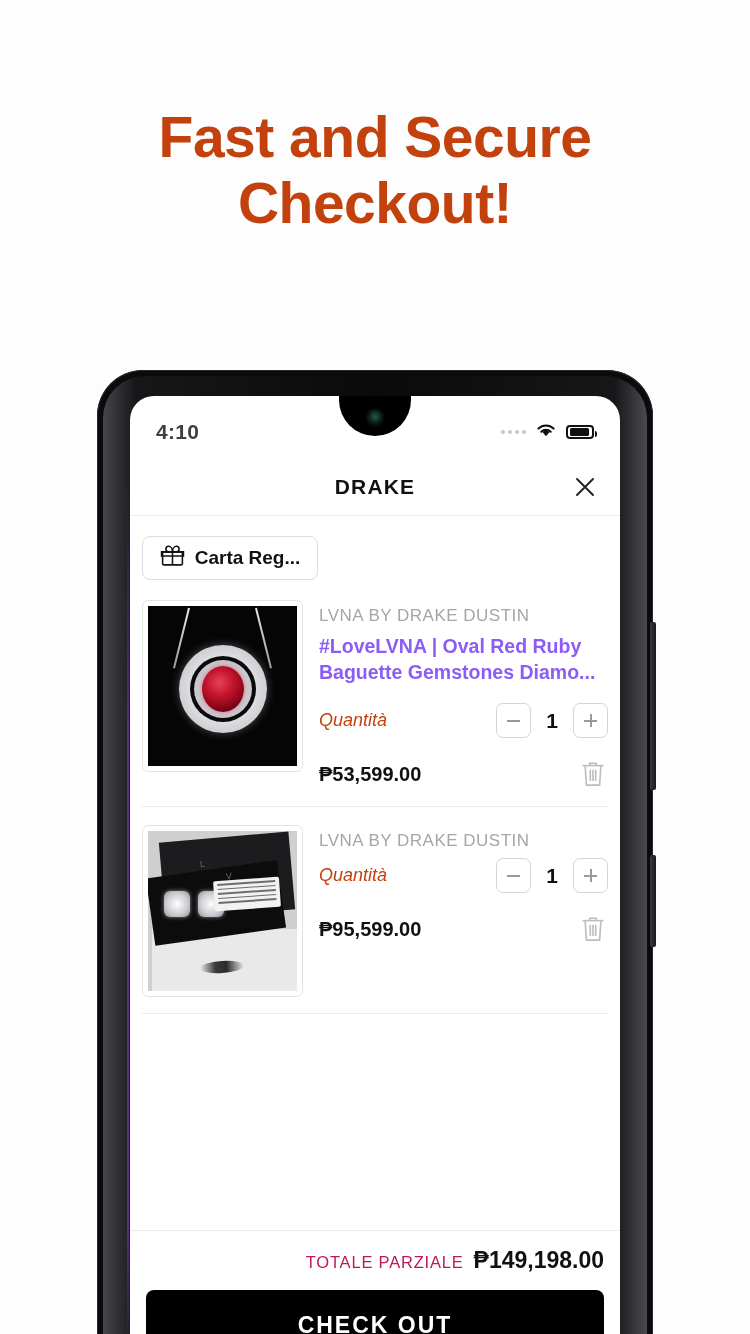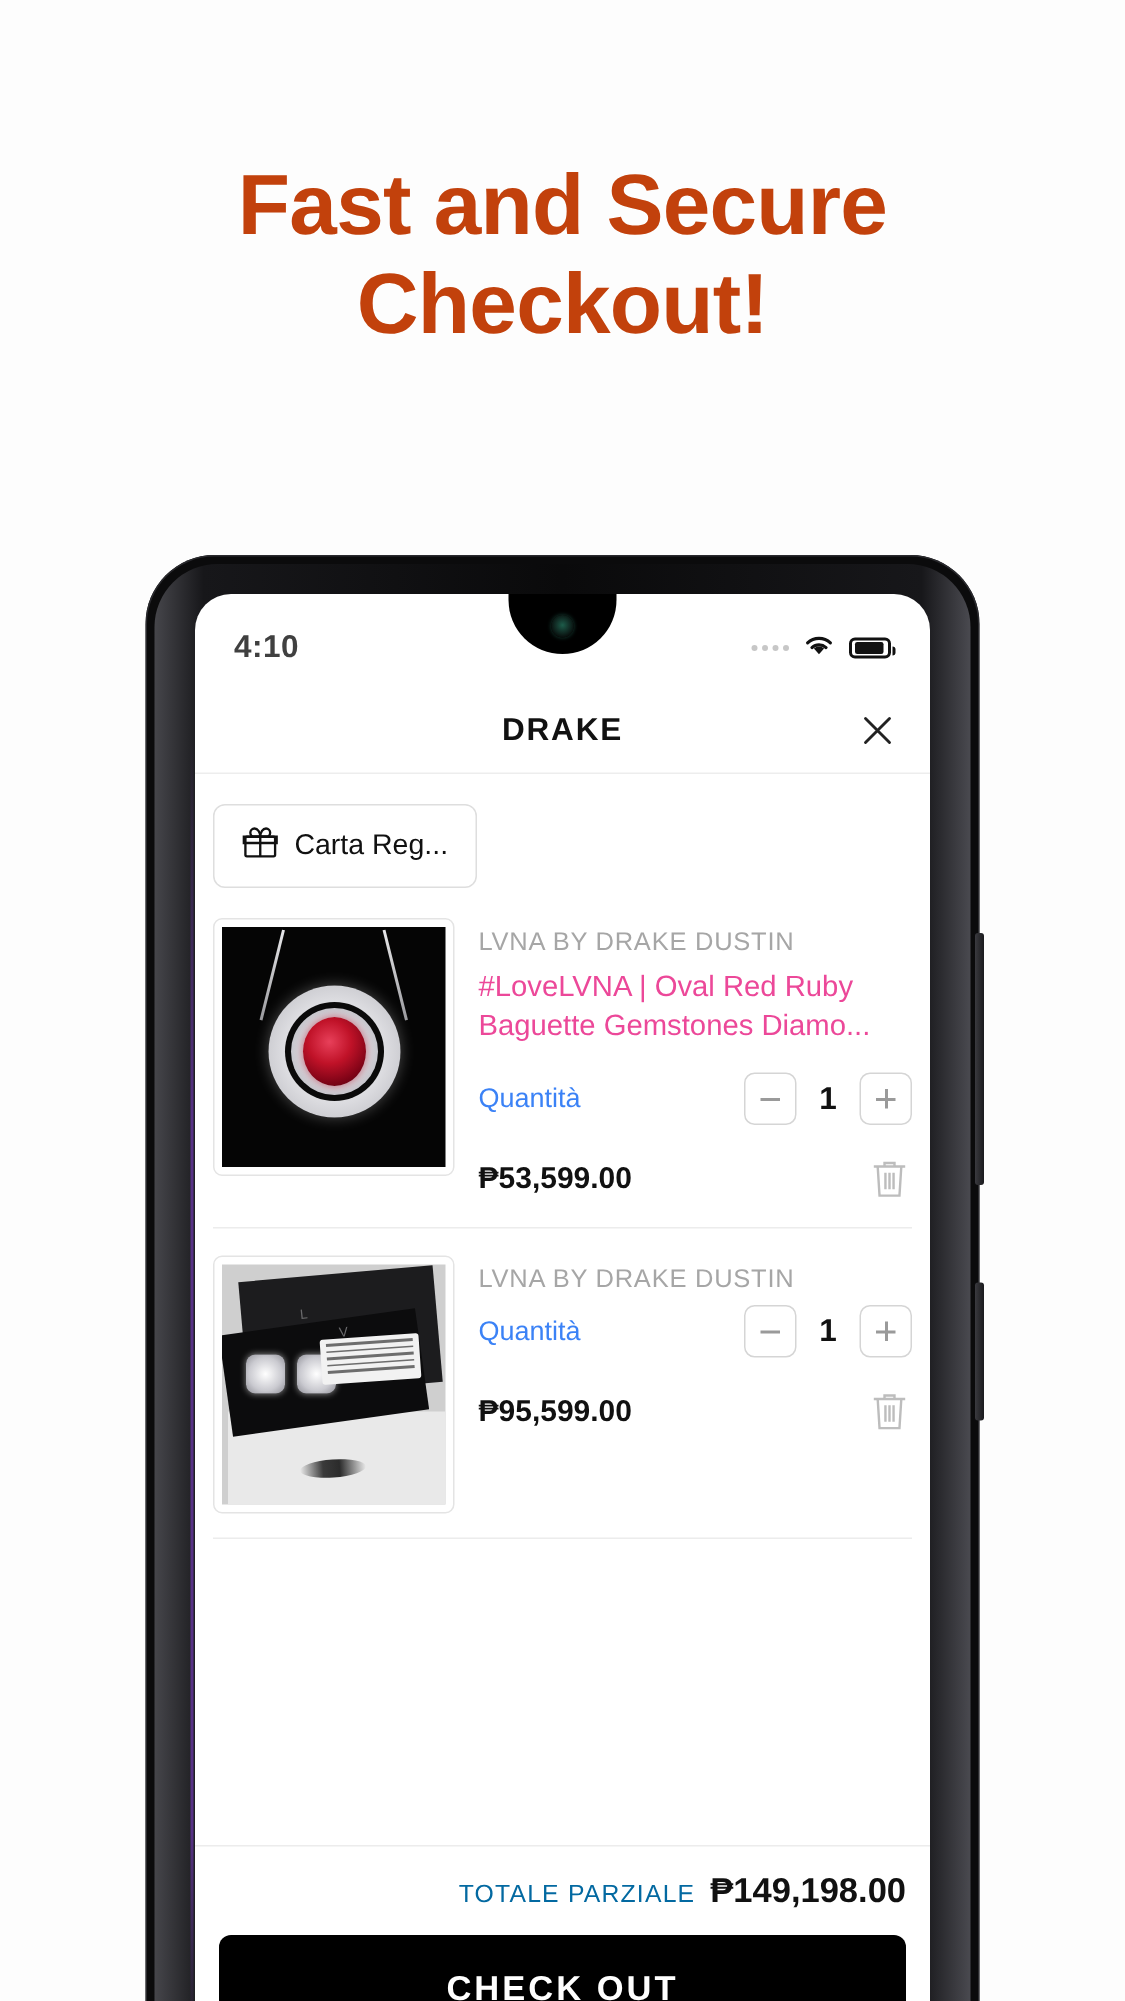--- a/index.html
+++ b/index.html
@@ -119,25 +119,25 @@
     width:30px; height:30px;
     display:flex; align-items:center; justify-content:center;
   }
 
   
   .actions {
     display:flex; gap:14px;
     padding:20px 12px 16px 12px;
   }
   .action-btn {
-    flex:1; height:56px;
+    flex:1; height:44px;
     border:1px solid #dedede; border-radius:8px;
     background:#fff;
     display:flex; align-items:center; justify-content:center; gap:10px;
-    font-size:19px; font-weight:normal; color:#111;
+    font-size:19px; font-weight:bold; color:#111;
     white-space:nowrap;
   }
   .action-btn.giftcard { flex:0 0 176px; }
 
   
   .items { padding:0 12px; }
   .cart-row {
     display:flex; gap:16px;
     padding:4px 0 16px 0;
     border-bottom:1px solid #ececec;
@@ -222,25 +222,25 @@
   }
   .art-earrings .lv.l1 { left:52px; top:28px; transform:rotate(-6deg); }
   .art-earrings .lv.l2 { left:78px; top:40px; transform:rotate(-6deg); }
   .art-earrings .lv.l3 { left:104px; top:52px; transform:rotate(-6deg); }
 
   .row-info { flex:1; min-width:0; padding-top:6px; }
   .brand {
     font-size:17px; color:#a6a6a6; letter-spacing:0.5px; margin-bottom:7px;
   }
   .prod-title {
-    font-size:19.5px; font-weight:normal; color:#ec4899;
+    font-size:19.5px; font-weight:bold; color:#8b5cf6;
     line-height:26px; margin-bottom:18px;
   }
   .qty-row { display:flex; align-items:center; margin-bottom:20px; }
-  .qty-label { font-size:18px; color:#3b82f6; }
+  .qty-label { font-size:18px; color:#c2410c;font-style:italic; }
   .stepper { margin-left:auto; display:flex; align-items:center; gap:14px; }
   .step-btn {
     width:35px; height:35px;
     border:1px solid #d5d5d5; border-radius:7px;
     background:#fff;
     display:flex; align-items:center; justify-content:center;
   }
   .step-btn span { display:block; position:relative; }
   .minus-g { width:13px; height:2px; background:#9a9a9a; }
   .plus-g { width:13px; height:2px; background:#9a9a9a; }
@@ -257,21 +257,21 @@
   .footer {
     position:absolute; left:0; bottom:0; width:490px;
     background:#fff;
     border-top:1px solid #ececec;
     padding:16px 16px 0 16px;
   }
   .subtotal-row {
     display:flex; align-items:baseline; justify-content:flex-end;
     gap:10px; margin-bottom:16px;
   }
-  .subtotal-label { font-size:16.5px; color:#0369a1; letter-spacing:0.8px; }
+  .subtotal-label { font-size:16.5px; color:#be185d; letter-spacing:0.8px; }
   .subtotal-val { font-size:23px; font-weight:bold; color:#111; }
   .checkout-btn {
     height:70px; background:#000; border-radius:8px;
     display:flex; align-items:center; justify-content:center;
     color:#fff; font-size:23px; font-weight:bold; letter-spacing:2px;
   }
 </style>
 </head>
 <body>
 

